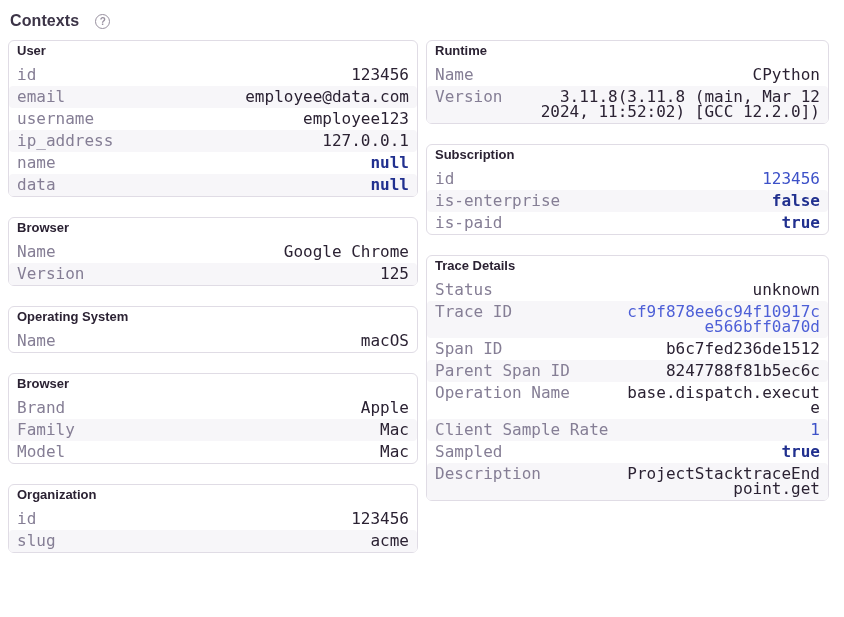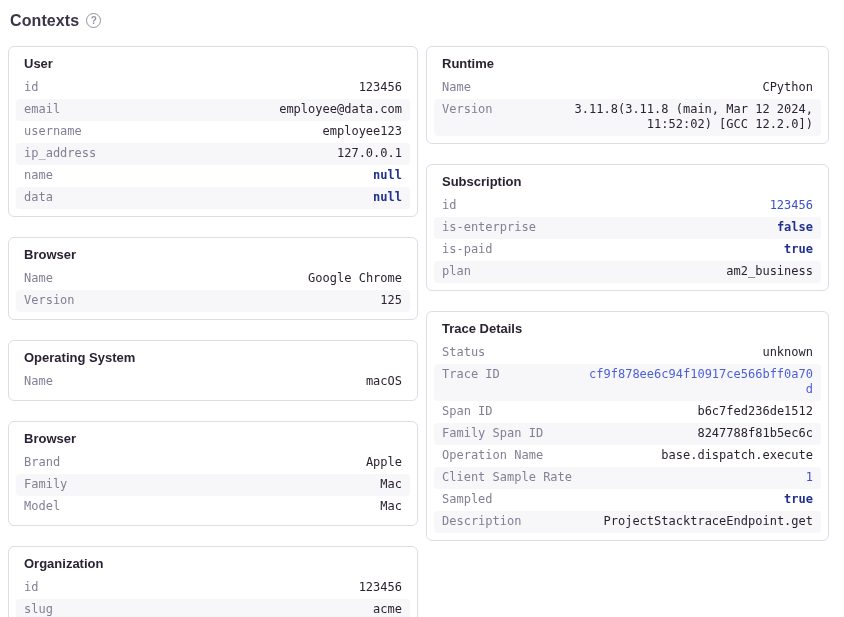--- a/index.html
+++ b/index.html
@@ -6,55 +6,55 @@
   html, body { background: #ffffff; }
   body {
     width: 844px; height: 617px;
     font-family: "Liberation Sans", "DejaVu Sans", sans-serif;
     color: #2b2233;
     padding: 10px 8px 8px 8px;
     overflow: hidden;
   }
 
   .page-heading {
-    display: flex; align-items: flex-start; gap: 7px;
-    margin: 2px 0 16px 2px;
+    display: flex; align-items: center; gap: 16px;
+    margin: 2px 0 10px 2px;
   }
   .page-heading h2 {
     font-size: 16px; font-weight: bold; color: #3c3447;
     letter-spacing: 0.1px;
   }
   .help-icon {
     width: 15px; height: 15px; border-radius: 50%;
     border: 1px solid #98909f; color: #98909f;
     font-size: 10px; font-weight: bold; line-height: 13px;
     text-align: center; cursor: pointer; margin-top: 1px;
   }
 
   .columns { display: flex; gap: 8px; align-items: flex-start; }
   .col { display: flex; flex-direction: column; gap: 20px; }
   .col-left  { width: 410px; }
   .col-right { width: 403px; }
 
   .card {
     border: 1px solid #e0dce5; border-radius: 6px;
-    background: #ffffff; padding: 7px;
+    background: #ffffff; padding: 0;
     width: 100%;
   }
   .card-title {
     font-size: 13px; font-weight: bold; color: #2b2233;
     padding: 2px 8px 6px 8px;
   }
 
   .kv { display: table; width: 100%; border-collapse: separate; border-spacing: 0; }
   .row { display: table-row; }
   .key, .val {
     display: table-cell; vertical-align: top;
     font-family: "DejaVu Sans Mono", "Liberation Mono", monospace;
-    font-size: 12px; line-height: 15px;
+    font-size: 16px; line-height: 15px;
     padding: 3px 8px 4px 8px;
   }
   .key {
     color: #857e95; white-space: nowrap;
     width: 1%; min-width: 105px;
   }
   .val { color: #2b2233; word-break: break-word; text-align: right; }
 
   .row:nth-child(even) .key,
   .row:nth-child(even) .val { background: #f7f6f9; }
@@ -190,44 +190,40 @@
           <div class="val val--num">123456</div>
         </div>
         <div class="row">
           <div class="key">is-enterprise</div>
           <div class="val val--bool">false</div>
         </div>
         <div class="row">
           <div class="key">is-paid</div>
           <div class="val val--bool">true</div>
         </div>
-        <div class="row">
-          <div class="key">plan</div>
-          <div class="val">am2_business</div>
-        </div>
       </div>
     </section>
 
     <section class="card">
       <h3 class="card-title">Trace Details</h3>
       <div class="kv">
         <div class="row">
           <div class="key">Status</div>
           <div class="val">unknown</div>
         </div>
         <div class="row">
           <div class="key">Trace ID</div>
           <div class="val val--link">cf9f878ee6c94f10917ce566bff0a70d</div>
         </div>
         <div class="row">
           <div class="key">Span ID</div>
           <div class="val">b6c7fed236de1512</div>
         </div>
         <div class="row">
-          <div class="key">Family Span ID</div>
+          <div class="key">Parent Span ID</div>
           <div class="val">8247788f81b5ec6c</div>
         </div>
         <div class="row">
           <div class="key">Operation Name</div>
           <div class="val">base.dispatch.execute</div>
         </div>
         <div class="row">
           <div class="key">Client Sample Rate</div>
           <div class="val val--num">1</div>
         </div>

